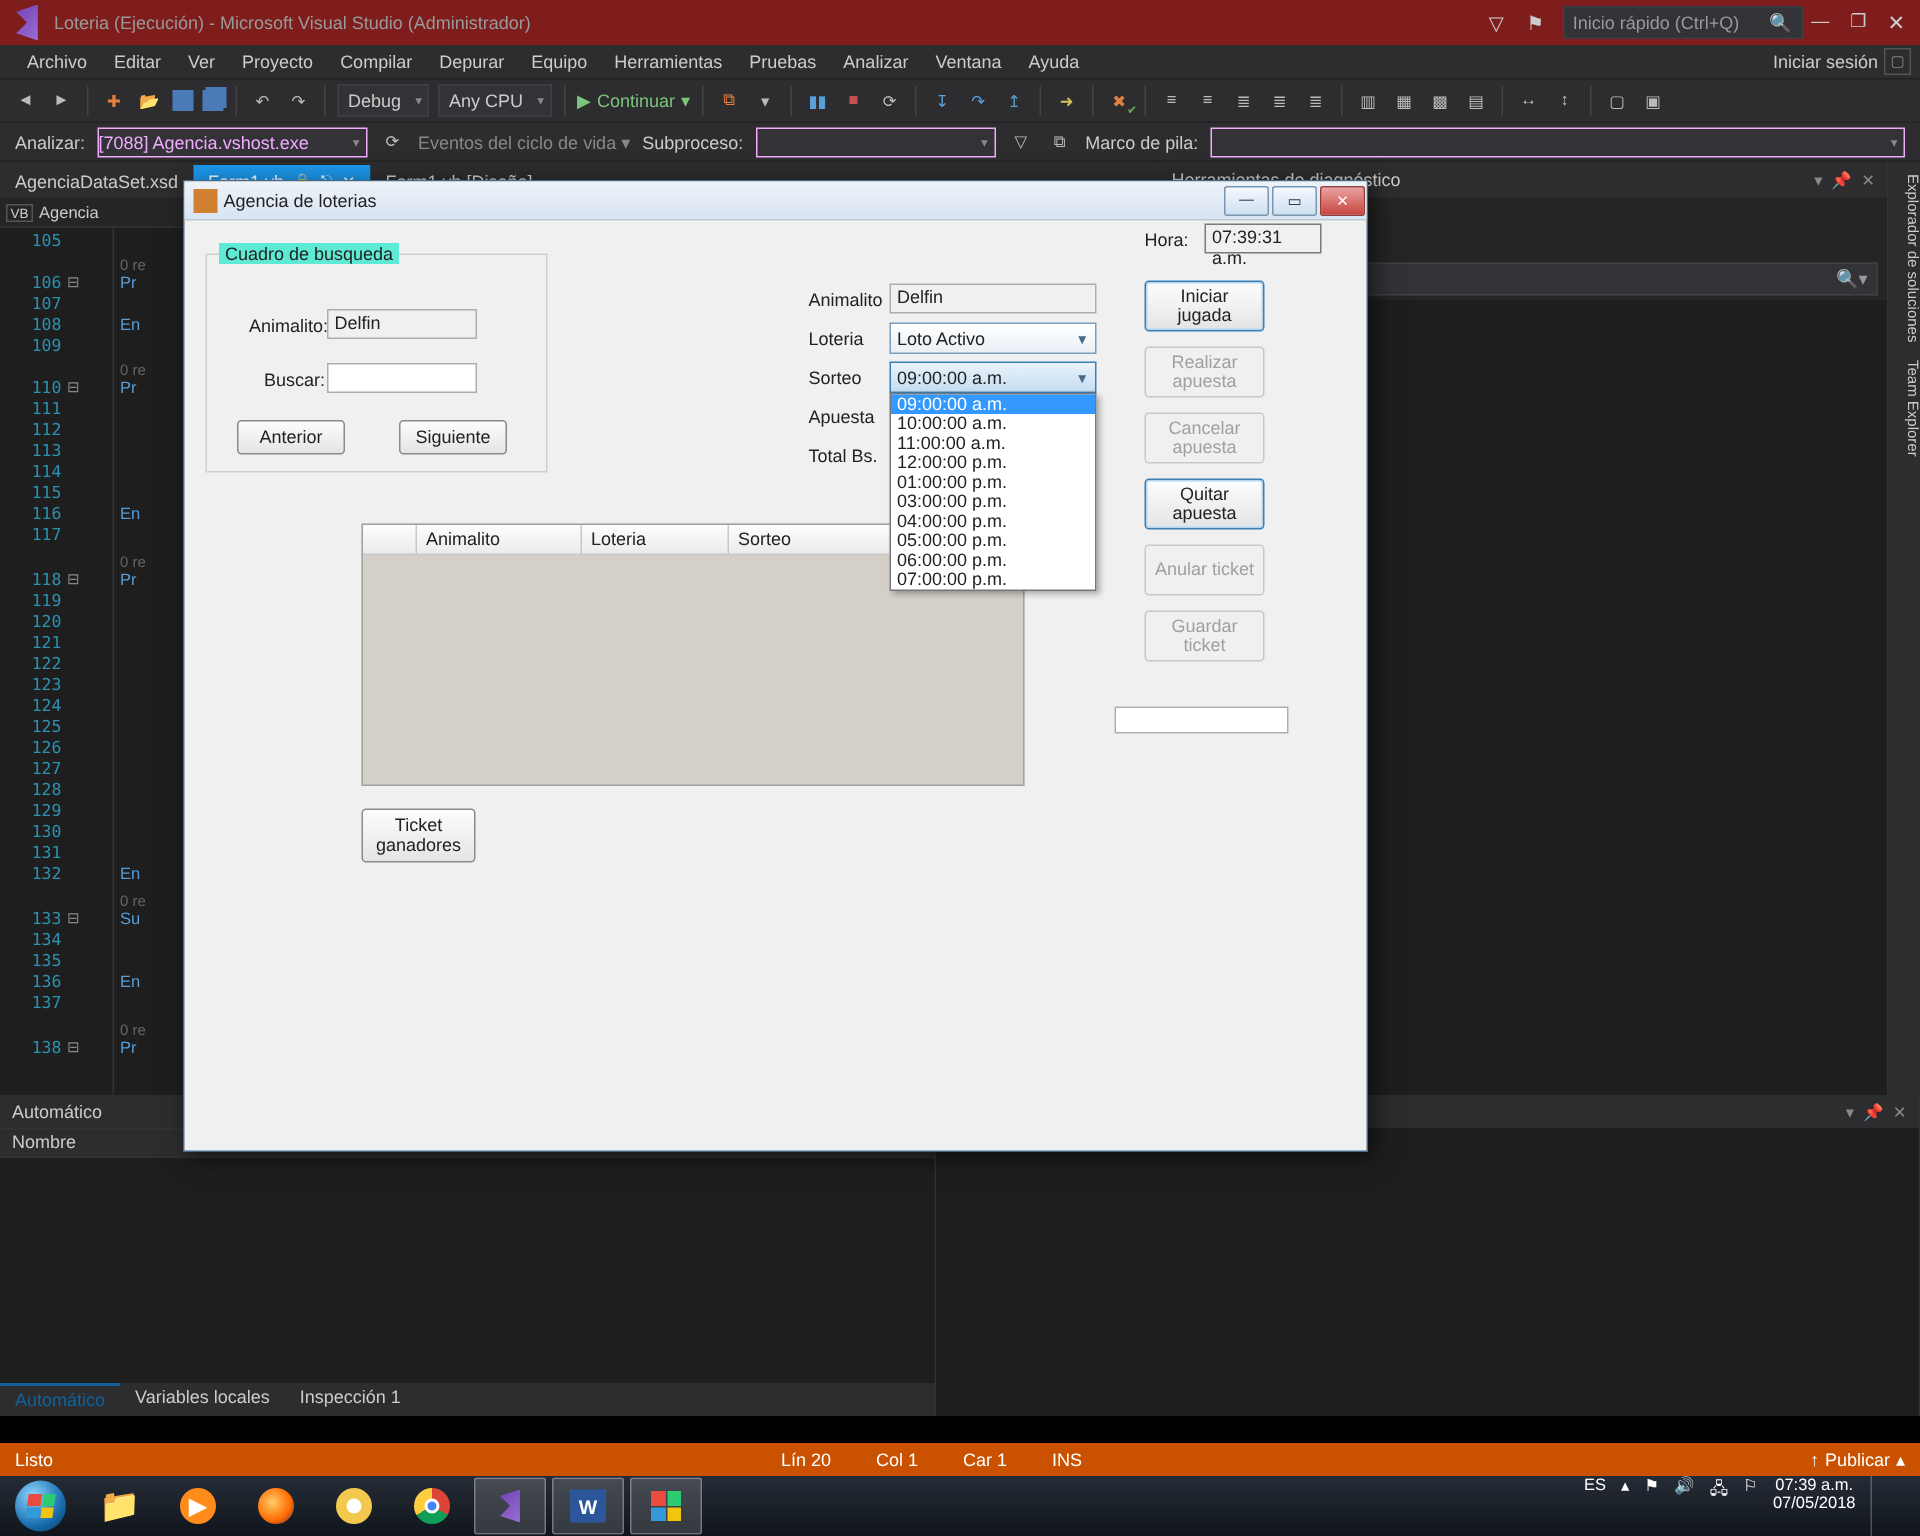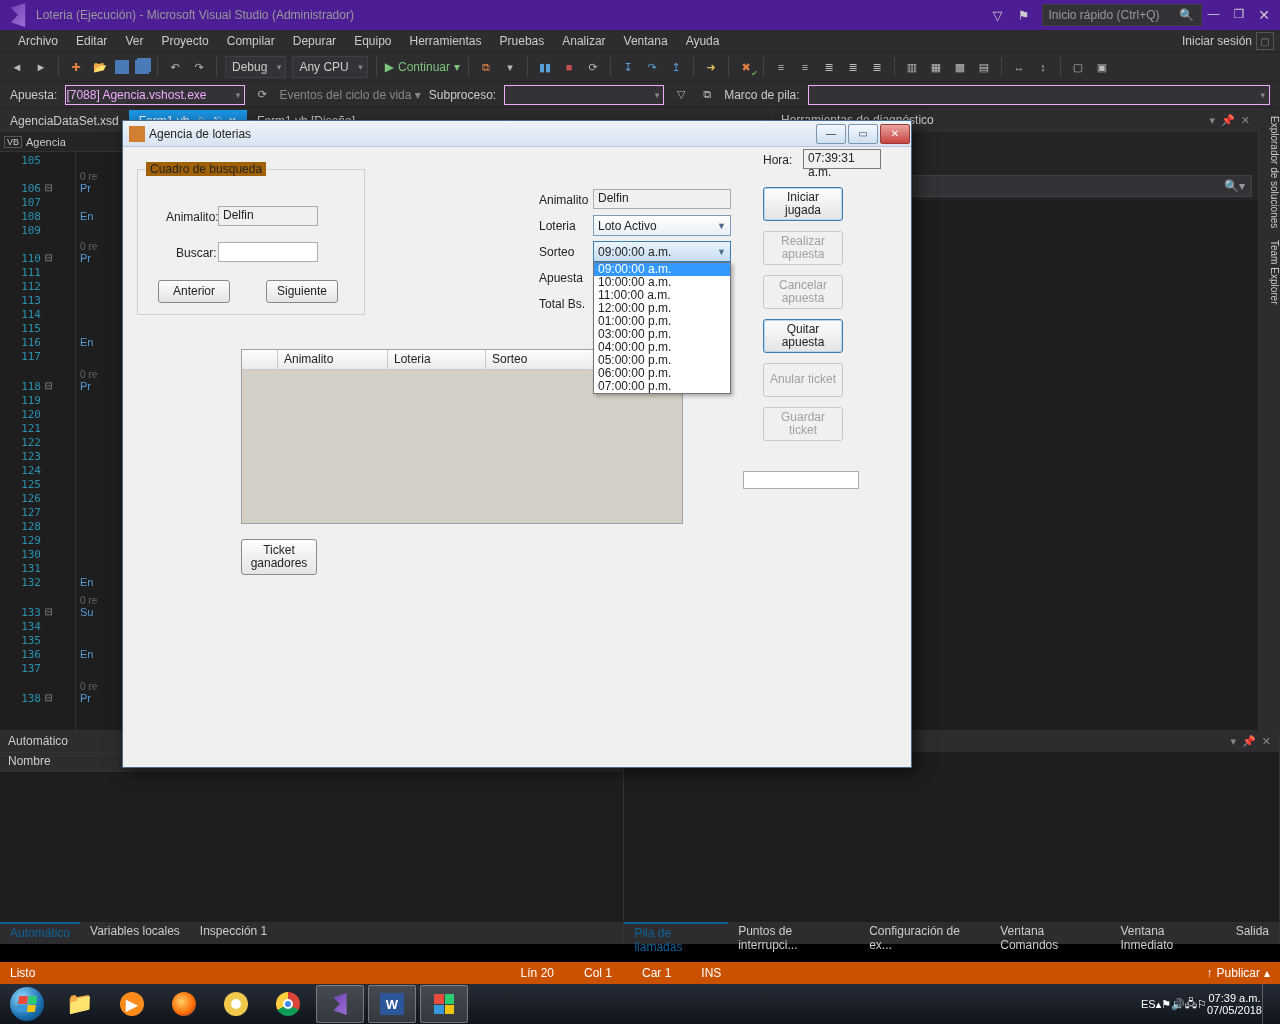--- a/index.html
+++ b/index.html
@@ -1,19 +1,19 @@
 <!DOCTYPE html>
 <html><head>
 <meta charset="utf-8">
 <style>
 * { box-sizing: border-box; margin: 0; padding: 0; font-family: "Segoe UI", Tahoma, sans-serif; }
 html, body { width: 1280px; height: 1024px; overflow: hidden; background: #000; }
 
 
-.vs-titlebar { height: 30px; background: #4c1d95; color: #999; display: flex; align-items: center; font-size: 12px; }
+.vs-titlebar { height: 30px; background: #7f1d1d; color: #999; display: flex; align-items: center; font-size: 12px; }
 .vs-titlebar .vs-logo { width: 24px; height: 24px; margin: 0 6px; background: linear-gradient(135deg,#6c3db3,#a074d6); clip-path: polygon(20% 20%,80% 0,80% 100%,20% 80%,50% 50%); }
 .vs-titlebar .title { flex: 0 0 auto; }
 .vs-titlebar .spacer { flex: 1; }
 .vs-titlebar .win-icons { display: flex; gap: 14px; margin-right: 10px; color: #ccc; }
 .quicklaunch { width: 160px; height: 22px; background: #333337; border: 1px solid #3f3f46; color: #999; padding: 0 6px; font-size: 12px; margin-right: 6px; display:flex; align-items:center; justify-content:space-between;}
 .vs-titlebar .tb-icon{ width:16px; height:16px; display:inline-flex; align-items:center; justify-content:center; color:#ccc; font-size:13px;}
 
 .vs-menubar { height: 22px; background: #2d2d30; color: #ccc; display: flex; align-items: center; font-size: 12px; padding-left: 10px; gap: 2px; }
 .vs-menubar .menu-item { padding: 2px 8px; }
 .vs-menubar .right { margin-left: auto; margin-right: 6px; display:flex; align-items:center; gap:4px;}
@@ -86,35 +86,35 @@
 .taskbar{position:absolute;left:0;right:0;bottom:0;height:40px;background:linear-gradient(#262c36,#10151c);display:flex;align-items:center;}
 .start-btn{width:54px;height:40px;display:flex;align-items:center;justify-content:center;}
 .start-orb{width:34px;height:34px;border-radius:50%;background:radial-gradient(circle at 35% 30%,#8fd6ff,#1a6faf 60%,#0a355c);display:flex;align-items:center;justify-content:center;}
 .win-flag{width:18px;height:16px;display:grid;grid-template-columns:1fr 1fr;grid-template-rows:1fr 1fr;gap:1px;transform:skewX(-8deg);}
 .win-flag span:nth-child(1){background:#e74c3c;}
 .win-flag span:nth-child(2){background:#2ecc71;}
 .win-flag span:nth-child(3){background:#3498db;}
 .win-flag span:nth-child(4){background:#f1c40f;}
 .task-icn{width:48px;height:38px;margin:0 2px;display:flex;align-items:center;justify-content:center;border-radius:2px;}
 .task-icn.active{background:rgba(255,255,255,0.15);box-shadow:inset 0 0 0 1px rgba(255,255,255,0.3);}
-.tray{margin-left:auto;display:flex;align-items:center;color:#fff;font-size:11px;padding-right:6px;}
+.tray{margin-left:auto;display:flex;gap:10px;color:#fff;font-size:11px;padding-right:21px;}
 .clock{text-align:center;line-height:1.1;font-size:11px;}
 .show-desktop{width:12px;height:40px;border-left:1px solid rgba(255,255,255,0.25);}
 
 
 .winform{position:absolute;left:122px;top:120px;width:790px;height:648px;background:#f0f0f0;border:1px solid #4a6a8a;box-shadow:4px 4px 16px rgba(0,0,0,0.6);}
 .wf-title{height:26px;background:linear-gradient(#eef3f9,#d7e4f2);display:flex;align-items:center;padding:0 0 0 6px;font-size:12px;color:#222;border-bottom:1px solid #b8c8d8;}
 .wf-title .icn{width:16px;height:16px;margin-right:4px;display:inline-block;background:#d08030;}
 .wf-title .spacer{flex:1;}
 .wf-btn{width:30px;height:20px;margin:0 1px;border:1px solid #7a96b0;border-radius:2px;display:flex;align-items:center;justify-content:center;font-size:10px;background:linear-gradient(#f3f8fd,#cfe0ef);color:#2a3a4a;}
 .wf-btn.close{background:linear-gradient(#e9a3a0,#c94540);color:#fff;border-color:#963c38;}
 .wf-body{position:absolute;top:26px;left:0;right:0;bottom:0;padding:12px 18px;font-size:12px;color:#222;}
 
 .group-box{position:absolute;border:1px solid #d0d0d0;background:#f0f0f0;}
-.group-box .legend{position:absolute;top:-8px;left:8px;background:#a16207;padding:0 4px;font-size:12px;}
+.group-box .legend{position:absolute;top:-8px;left:8px;background:#5eead4;padding:0 4px;font-size:12px;}
 .wf-label{position:absolute;font-size:12px;}
 .wf-input{position:absolute;height:20px;border:1px solid #abadb3;background:#fff;padding:1px 4px;font-size:12px;}
 .wf-input.ro{background:#f0f0f0;}
 .wf-button{position:absolute;height:23px;border:1px solid #8a8a8a;background:linear-gradient(#fdfdfd,#e4e4e4);font-size:12px;border-radius:3px;display:flex;align-items:center;justify-content:center;text-align:center;line-height:1.1;padding:2px 4px;}
 .wf-button.default{border:1px solid #3c7fb1;box-shadow:0 0 0 1px #b5d6f0 inset;}
 .wf-button.disabled{color:#a0a0a0;background:#f0f0f0;border-color:#c8c8c8;}
 .wf-combo{position:absolute;height:21px;border:1px solid #7b9ebd;background:linear-gradient(#fff,#e9eff5);font-size:12px;padding:2px 4px;display:flex;align-items:center;justify-content:space-between;}
 .wf-combo.open{border:1px solid #3c7fb1;background:linear-gradient(#eaf3fb,#c4ddf2);}
 .wf-combo-arrow{font-size:9px;color:#4a6a8a;}
 .combo-list{position:absolute;border:1px solid #767676;background:#fff;font-size:12px;z-index:50;box-shadow:2px 2px 4px rgba(0,0,0,0.3);}
@@ -216,21 +216,21 @@
   <span class="tb-btn">▤</span>
   <span class="sep"></span>
   <span class="tb-btn">↔</span>
   <span class="tb-btn">↕</span>
   <span class="sep"></span>
   <span class="tb-btn">▢</span>
   <span class="tb-btn">▣</span>
 </div>
 
 <div class="vs-debugbar">
-  <span>Apuesta:</span>
+  <span>Analizar:</span>
   <div class="combo" style="min-width:180px;">
       <span>[7088] Agencia.vshost.exe</span>
     </div>
   <span class="tb-btn">⟳</span>
   <span style="color:#888;">Eventos del ciclo de vida ▾</span>
   <span>Subproceso:</span>
   <div class="combo" style="min-width:160px;"></div>
   <span class="tb-btn">▽</span>
   <span class="tb-btn">⧉</span>
   <span>Marco de pila:</span>
@@ -371,28 +371,20 @@
   <div class="auto-panel" style="flex:1.05;">
     <div class="panel-title">
         <span></span>
       <div class="icons">
           <span>▾</span>
           <span>📌</span>
           <span>✕</span>
         </div>
     </div>
     <div class="panel-body"></div>
-    <div class="panel-tabs">
-      <div class="active">Pila de llamadas</div>
-      <div>Puntos de interrupci...</div>
-      <div>Configuración de ex...</div>
-      <div>Ventana Comandos</div>
-      <div>Ventana Inmediato</div>
-      <div>Salida</div>
-    </div>
   </div>
 </div>
 
 <div class="vs-status">
   <span>Listo</span>
   <div class="spacer"></div>
   <span>Lín 20</span>
   <span>Col 1</span>
   <span>Car 1</span>
   <span>INS</span>

